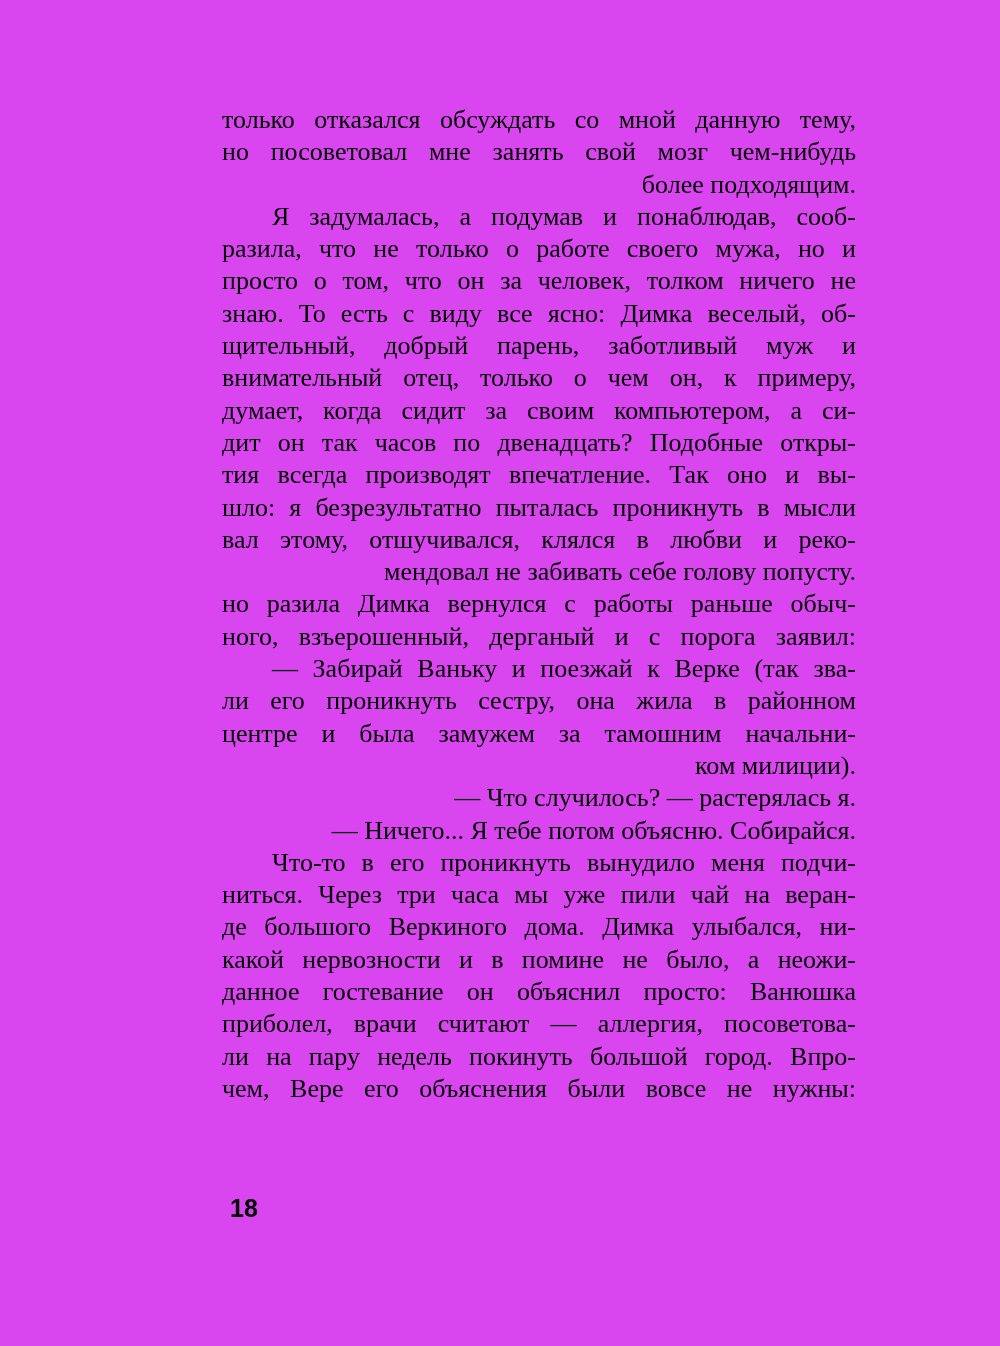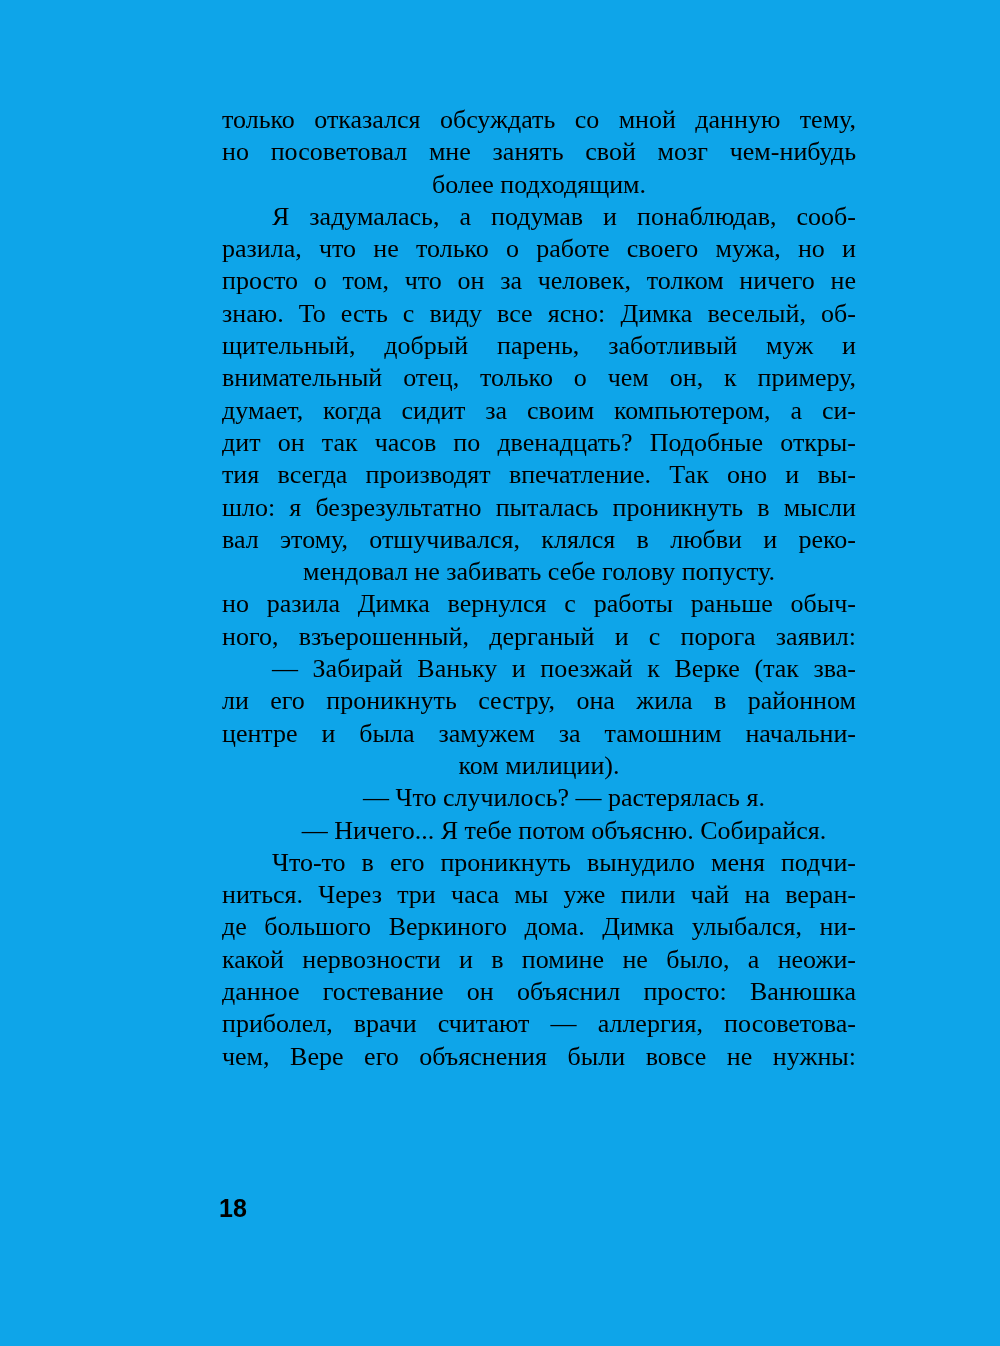--- a/index.html
+++ b/index.html
@@ -7,42 +7,42 @@
     width: 1000px;
     height: 1346px;
     background: #ffffff;
     position: relative;
     font-family: "Liberation Serif", serif;
     overflow: hidden;
   }
   .page {
     position: absolute;
     inset: 0;
-    background: #0ea5e9;
+    background: #d946ef;
     text-decoration: underline;
   }
   .text-block {
     position: absolute;
     left: 222px;
     top: 104px;
     width: 634px;
     font-size: 26px;
     line-height: 32.3px;
     color: #000000;
   }
   .para { margin: 0; padding: 0; }
-  .line { text-align: center; }
+  .line { text-align: right; }
   .line.j {
     text-align: justify;
     text-align-last: justify;
   }
   .line.indent { text-indent: 50px; }
   .page-number {
     position: absolute;
-    left: 219px;
+    left: 230px;
     top: 1194px;
     font-family: "Liberation Sans", sans-serif;
     font-weight: 700;
     font-size: 25px;
     color: #000000;
   }
 </style>
 </head>
 <body style="background: rgb(255, 255, 255);">
 
@@ -83,17 +83,18 @@
       <div class="para">
         <div class="line indent">— Ничего... Я тебе потом объясню. Собирайся.</div>
       </div>
       <div class="para">
         <div class="line j indent">Что-то в его проникнуть вынудило меня подчи-</div>
         <div class="line j">ниться. Через три часа мы уже пили чай на веран-</div>
         <div class="line j">де большого Веркиного дома. Димка улыбался, ни-</div>
         <div class="line j">какой нервозности и в помине не было, а неожи-</div>
         <div class="line j">данное гостевание он объяснил просто: Ванюшка</div>
         <div class="line j">приболел, врачи считают — аллергия, посоветова-</div>
+        <div class="line j">ли на пару недель покинуть большой город. Впро-</div>
         <div class="line j">чем, Вере его объяснения были вовсе не нужны:</div>
       </div>
     </div>
   <div class="page-number">18</div>
 </div>
 
 </body></html>

